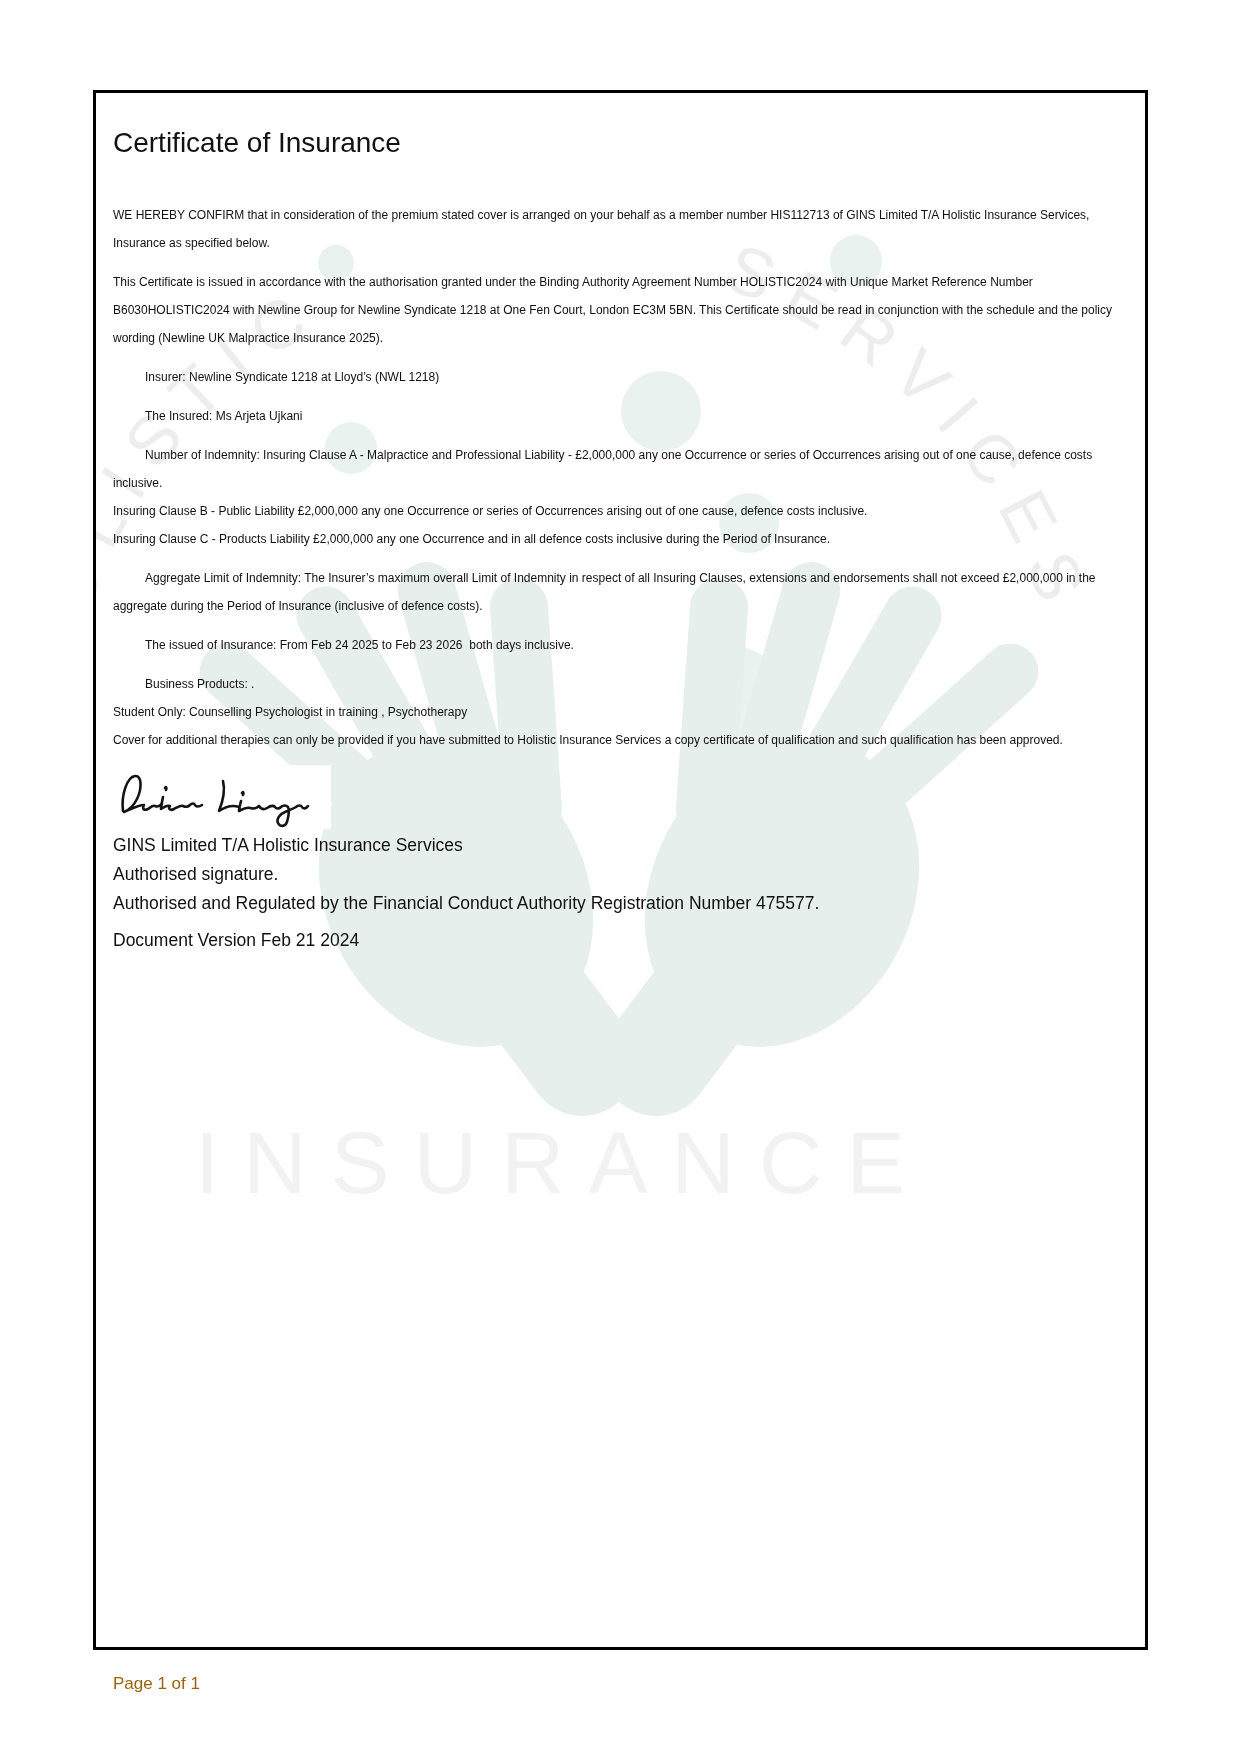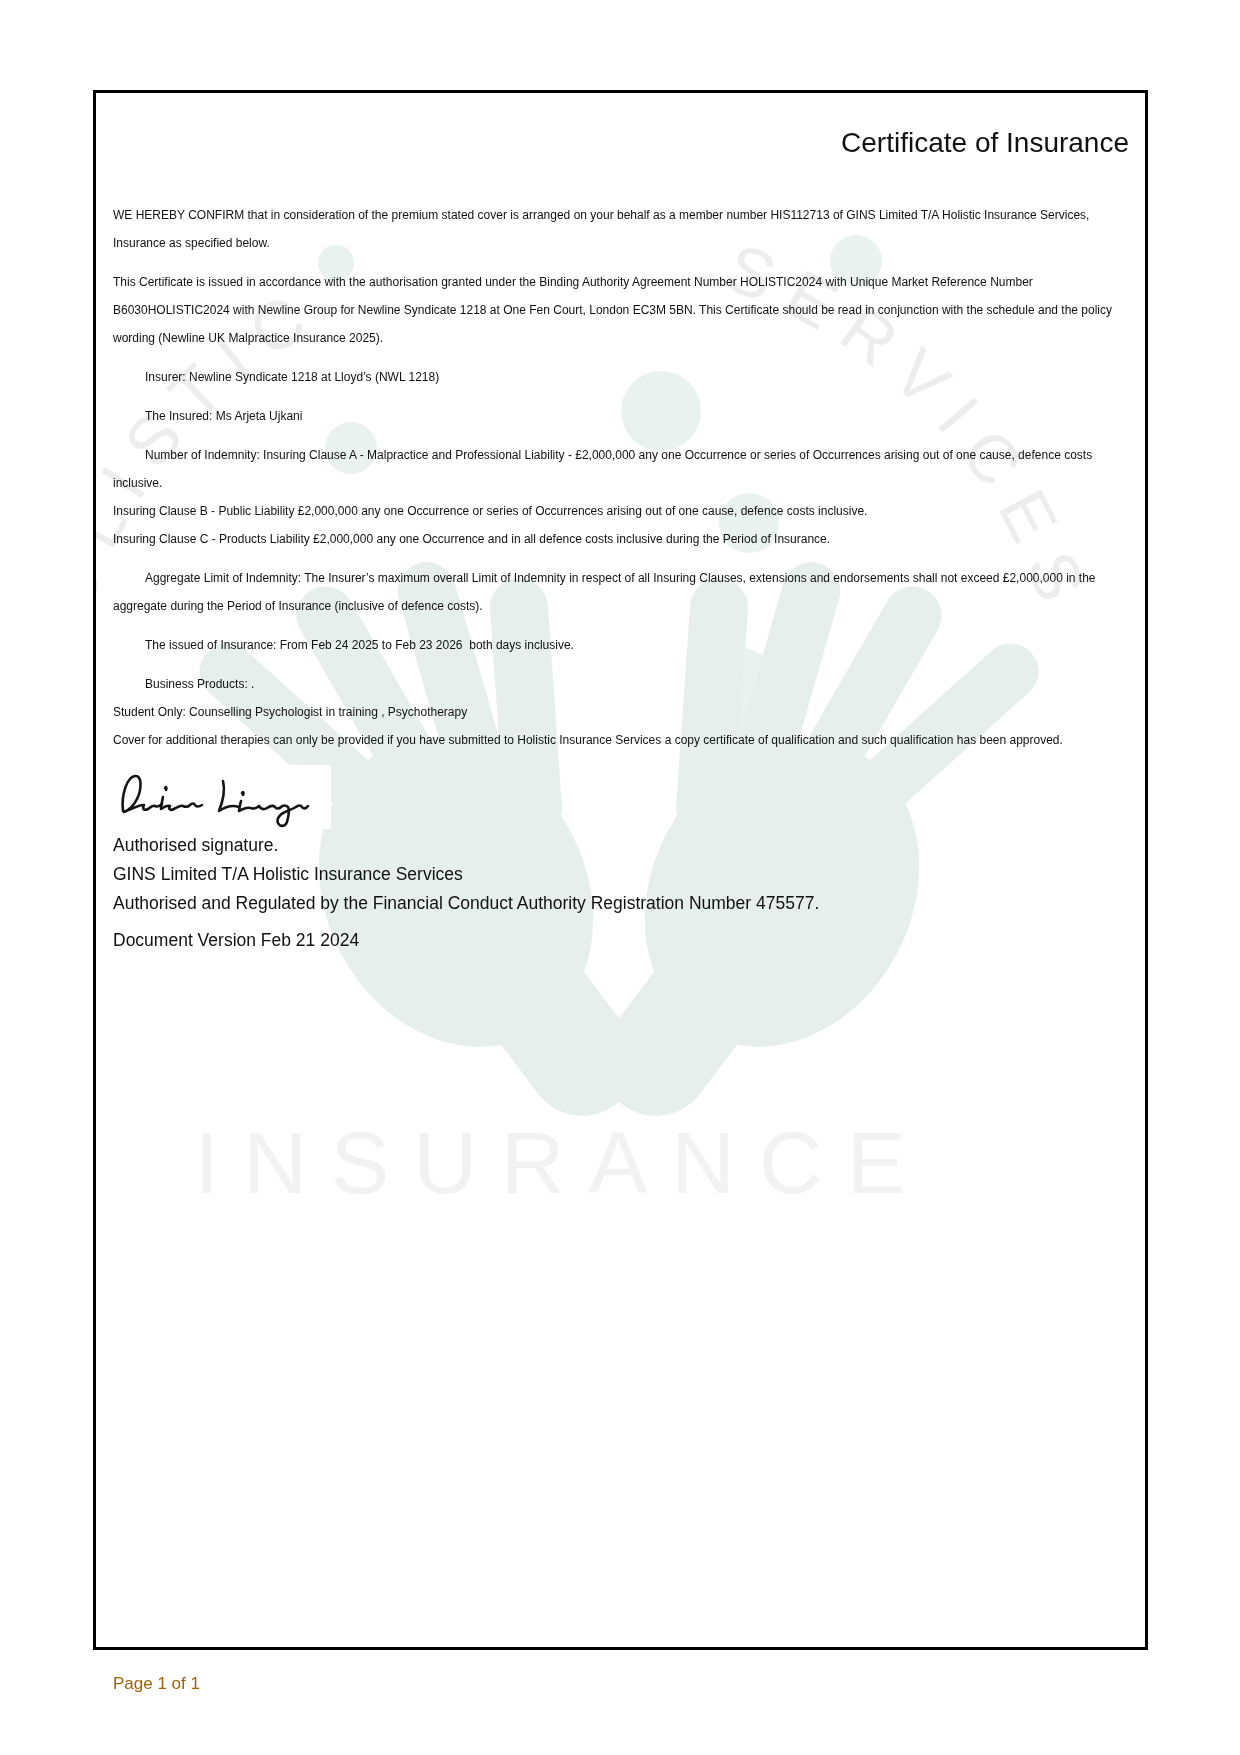--- a/index.html
+++ b/index.html
@@ -1,21 +1,21 @@
 <!DOCTYPE html>
 <html><head>
 <meta charset="utf-8">
 <style>
   html,body{margin:0;padding:0;background:#ffffff;}
   body{width:1240px;height:1755px;font-family:"Liberation Sans",sans-serif;color:#111;position:relative;overflow:hidden;}
   .page{position:relative;width:1240px;height:1755px;background:#fff;}
   .doc-frame{position:absolute;left:93px;top:90px;width:1049px;height:1554px;border:3px solid #000;background:#fff;overflow:hidden;}
   .watermark{position:absolute;left:0;top:0;width:1049px;height:1554px;pointer-events:none;}
   .content{position:relative;z-index:1;padding:18px 16px 0 17px;}
-  h1.title{font-size:28px;font-weight:400;text-align:right;margin:16px 0 0 0;color:#111;}
+  h1.title{font-size:28px;font-weight:400;text-align:left;margin:16px 0 0 0;color:#111;}
   #blocks{margin-top:42px;}
   .block{font-size:12px;line-height:28px;margin:0 0 11px 0;white-space:pre-wrap;}
   .block b{font-weight:400;margin-left:32px;}
   .sig-wrap{width:218px;height:64px;background:#fff;margin:2px 0 2px 0;}
   .cline{font-size:17.5px;line-height:29px;white-space:pre-wrap;}
   .docver{font-size:17.5px;margin:12px 0 0 0;}
   .footer{position:absolute;left:113px;top:1674px;font-size:17px;color:#a16207;}
 </style>
 </head>
 <body>
@@ -91,22 +91,22 @@
           <g fill="none" stroke="#141414" stroke-width="2.6" stroke-linecap="round" stroke-linejoin="round">
             <path d="M10 46 C 8 30 14 12 22 11 C 29 10 29 24 24 34 C 21 40 16 45 11 47 C 18 44 26 40 31 40 C 29 44 31 46 35 44 C 38 42 40 40 42 41 C 44 42 47 41 49 39"></path>
             <path d="M53 25 C 54 23 53 21 52 23 M50 32 C 49 37 48 41 48 44 C 51 42 54 40 57 41 C 55 44 57 46 61 44 C 65 42 68 40 70 41 C 72 42 75 42 77 40 C 79 38 81 38 82 40 C 83 42 86 42 89 40"></path>
             <path d="M110 16 C 112 24 110 36 106 46 C 112 42 120 40 126 42"></path>
             <path d="M130 30 C 131 28 130 26 129 28 M128 36 C 127 40 126 44 126 46 C 130 44 134 42 137 43 C 140 44 144 43 146 41 C 148 44 151 45 154 43 C 157 41 160 40 162 42 C 163 44 166 44 168 42 C 170 40 173 40 175 42 C 176 44 176 50 174 57 C 172 62 167 62 165 58 C 163 54 167 49 172 47 C 176 45 180 44 183 42 C 185 40 188 40 189 42 C 190 44 193 44 195 41"></path>
           </g>
         </svg>
       </div>
 
       <div id="closing">
+          <div class="cline">GINS Limited T/A Holistic Insurance Services</div>
           <div class="cline">Authorised signature.</div>
-          <div class="cline">GINS Limited T/A Holistic Insurance Services</div>
           <div class="cline">Authorised and Regulated by the Financial Conduct Authority Registration Number 475577.</div>
         </div>
 
       <p class="docver">Document Version Feb 21 2024</p>
     </div>
   </div>
 
   <div class="footer">Page 1 of 1</div>
 </div>
 

